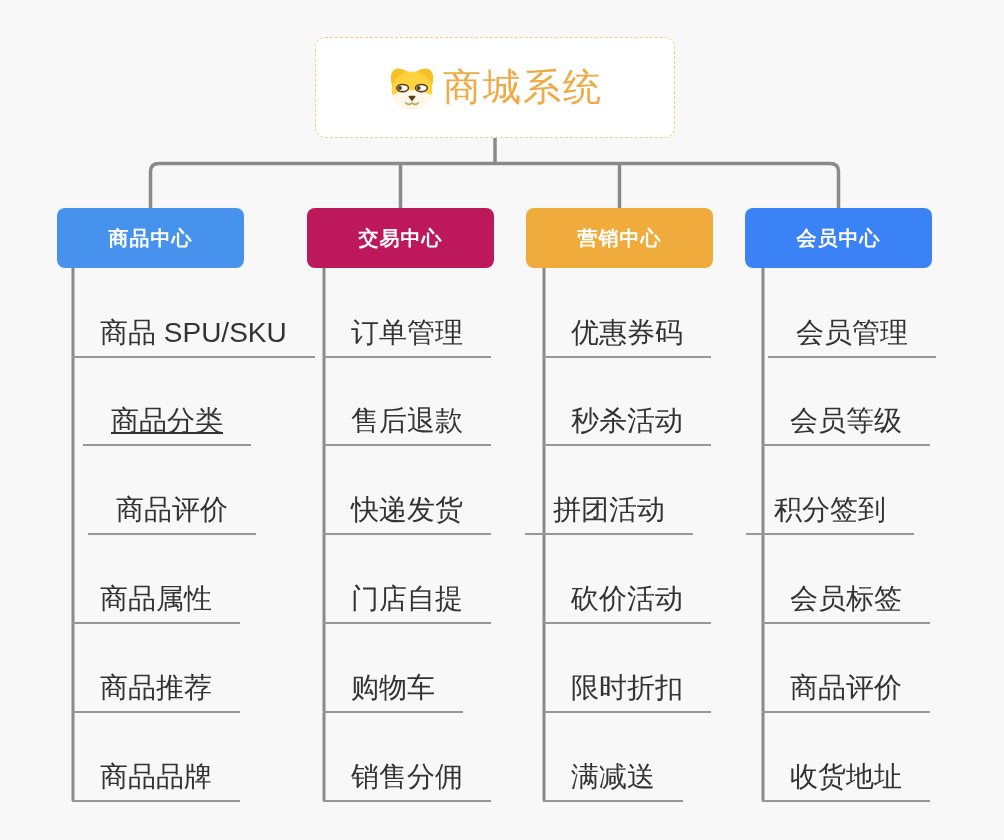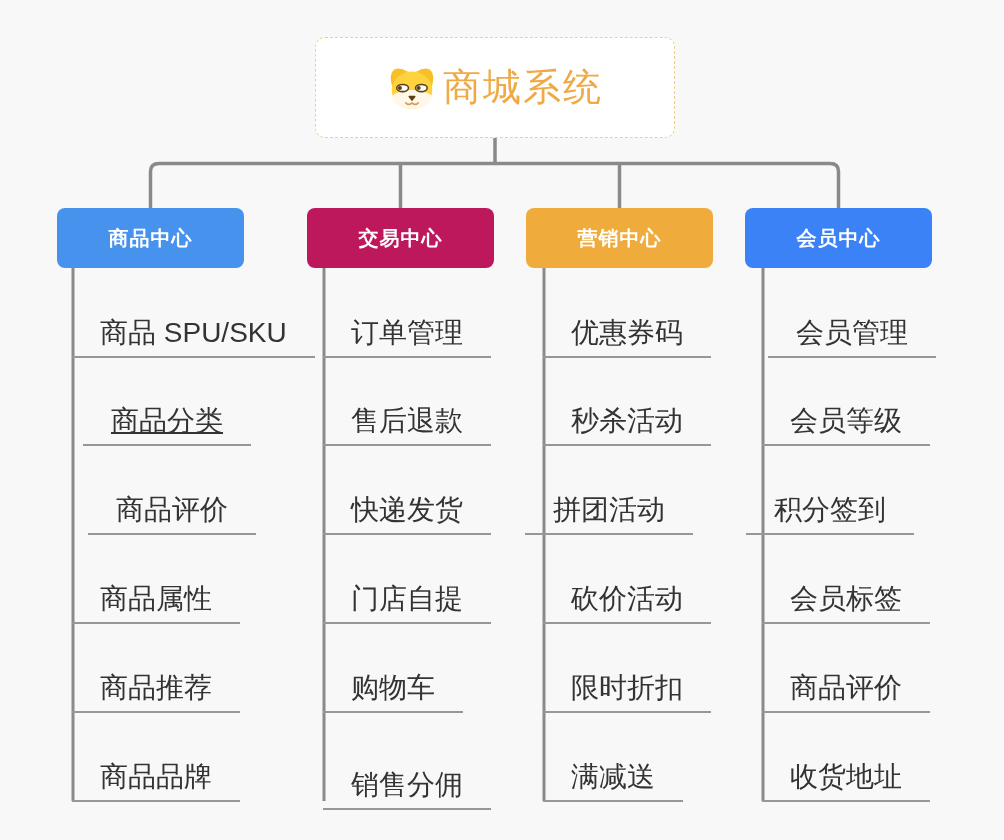--- a/index.html
+++ b/index.html
@@ -108,21 +108,21 @@
       <div class="child-node" style="left: 88px; top: 535.3px; border-bottom-color: rgb(151, 151, 151);">商品评价</div>
       <div class="child-node" style="left: 72px; top: 624.2px; border-bottom-color: rgb(151, 151, 151);">商品属性</div>
       <div class="child-node" style="left: 72px; top: 713.1px; border-bottom-color: rgb(151, 151, 151);">商品推荐</div>
       <div class="child-node" style="left: 72px; top: 802px; border-bottom-color: rgb(151, 151, 151);">商品品牌</div>
       <div class="branch-node" style="left: 307px; background: #be185d;">交易中心</div>
       <div class="child-node" style="left: 323px; top: 357.5px; border-bottom-color: rgb(151, 151, 151);">订单管理</div>
       <div class="child-node" style="left: 323px; top: 446.4px; border-bottom-color: rgb(151, 151, 151);">售后退款</div>
       <div class="child-node" style="left: 323px; top: 535.3px; border-bottom-color: rgb(151, 151, 151);">快递发货</div>
       <div class="child-node" style="left: 323px; top: 624.2px; border-bottom-color: rgb(151, 151, 151);">门店自提</div>
       <div class="child-node" style="left: 323px; top: 713.1px; border-bottom-color: rgb(151, 151, 151);">购物车</div>
-      <div class="child-node" style="left: 323px; top: 802px; border-bottom-color: rgb(151, 151, 151); margin-top: 8px;">销售分佣</div>
+      <div class="child-node" style="left: 323px; top: 802px; border-bottom-color: rgb(151, 151, 151);">销售分佣</div>
       <div class="branch-node" style="left: 526px; background: rgb(239, 172, 61);">营销中心</div>
       <div class="child-node" style="left: 543px; top: 357.5px; border-bottom-color: rgb(151, 151, 151);">优惠券码</div>
       <div class="child-node" style="left: 543px; top: 446.4px; border-bottom-color: rgb(151, 151, 151);">秒杀活动</div>
       <div class="child-node" style="left: 525px; top: 535.3px; border-bottom-color: rgb(151, 151, 151);">拼团活动</div>
       <div class="child-node" style="left: 543px; top: 624.2px; border-bottom-color: rgb(151, 151, 151); text-align: center;">砍价活动</div>
       <div class="child-node" style="left: 543px; top: 713.1px; border-bottom-color: rgb(151, 151, 151);">限时折扣</div>
       <div class="child-node" style="left: 543px; top: 802px; border-bottom-color: rgb(151, 151, 151);">满减送</div>
       <div class="branch-node" style="left: 745px; background: #3b82f6;">会员中心</div>
       <div class="child-node" style="left: 768px; top: 357.5px; border-bottom-color: rgb(151, 151, 151);">会员管理</div>
       <div class="child-node" style="left: 762px; top: 446.4px; border-bottom-color: rgb(151, 151, 151);">会员等级</div>

